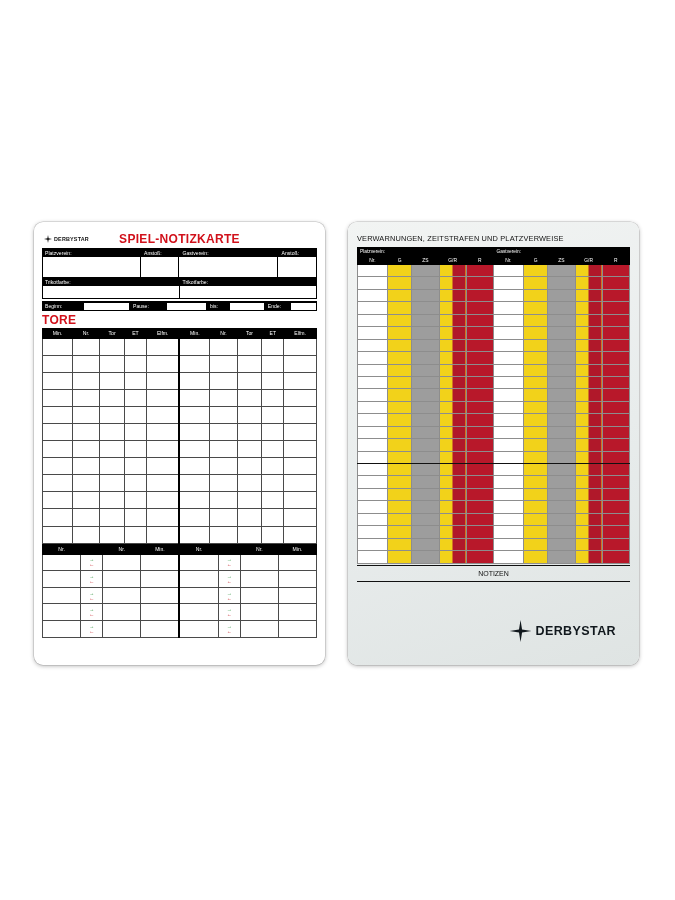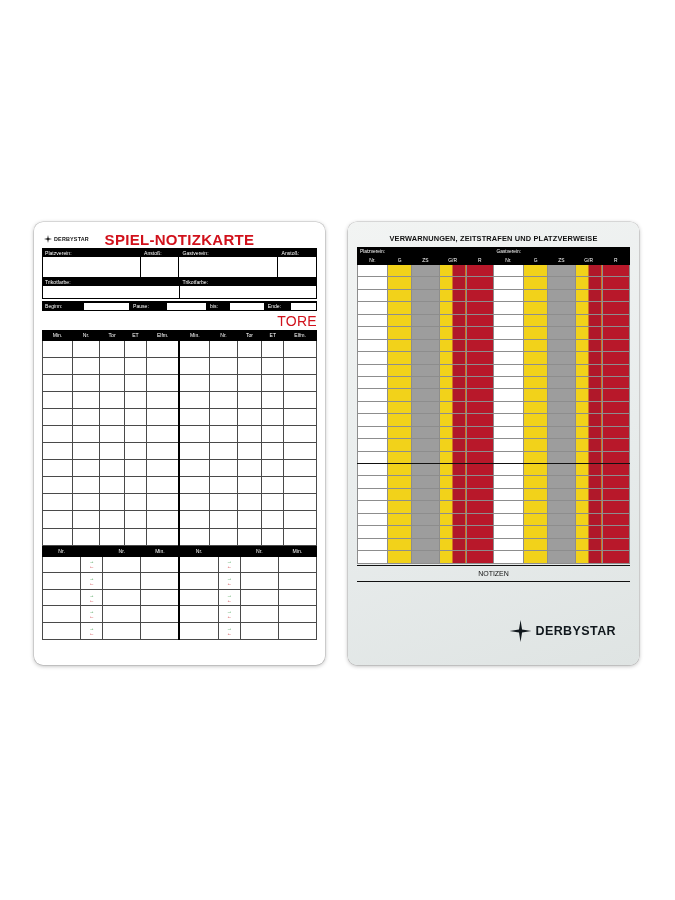--- a/index.html
+++ b/index.html
@@ -67,21 +67,21 @@
     display: inline-block;
     width: 8px;
     height: 8px;
     background: #111;
     clip-path: polygon(50% 0%, 58% 42%, 100% 50%, 58% 58%, 50% 100%, 42% 58%, 0% 50%, 42% 42%);
   }
   .front-title {
     position: absolute;
     left: 0; right: 0;
     text-align: center;
-    font-size: 15px;
+    font-size: 12px;
     font-weight: bold;
     color: #d1111b;
     letter-spacing: 0.3px;
   }
 
   
   .teamblock { width: 100%; }
   .row-bar {
     display: flex;
     background: #000;
@@ -162,23 +162,23 @@
   }
   .time-bar .fill {
     background: #fff;
     border: 1px solid #000;
     box-sizing: border-box;
     margin: 0.5px 0;
   }
 
   
   .section-title {
-    text-align: right;
-    font-size: 14px;
-    font-weight: normal;
+    text-align: left;
+    font-size: 12px;
+    font-weight: bold;
     color: #d1111b;
     letter-spacing: 0.3px;
     padding: 1.5px 0 1px;
   }
   .section-title.subs { padding-top: 2px; }
 
   
   table.grid {
     border-collapse: collapse;
     width: 100%;
@@ -240,23 +240,23 @@
 
   
   .back-inner {
     position: absolute;
     left: 9px;
     top: 9px;
     right: 9px;
     bottom: 9px;
   }
   .back-title {
-    text-align: center;
+    text-align: left;
     font-size: 7.4px;
-    font-weight: bold;
+    font-weight: normal;
     color: #111;
     letter-spacing: 0.15px;
     padding: 3px 0 4px;
   }
   .back-head-bar {
     display: flex;
     background: #000;
     color: #fff;
     height: 8px;
     align-items: center;

